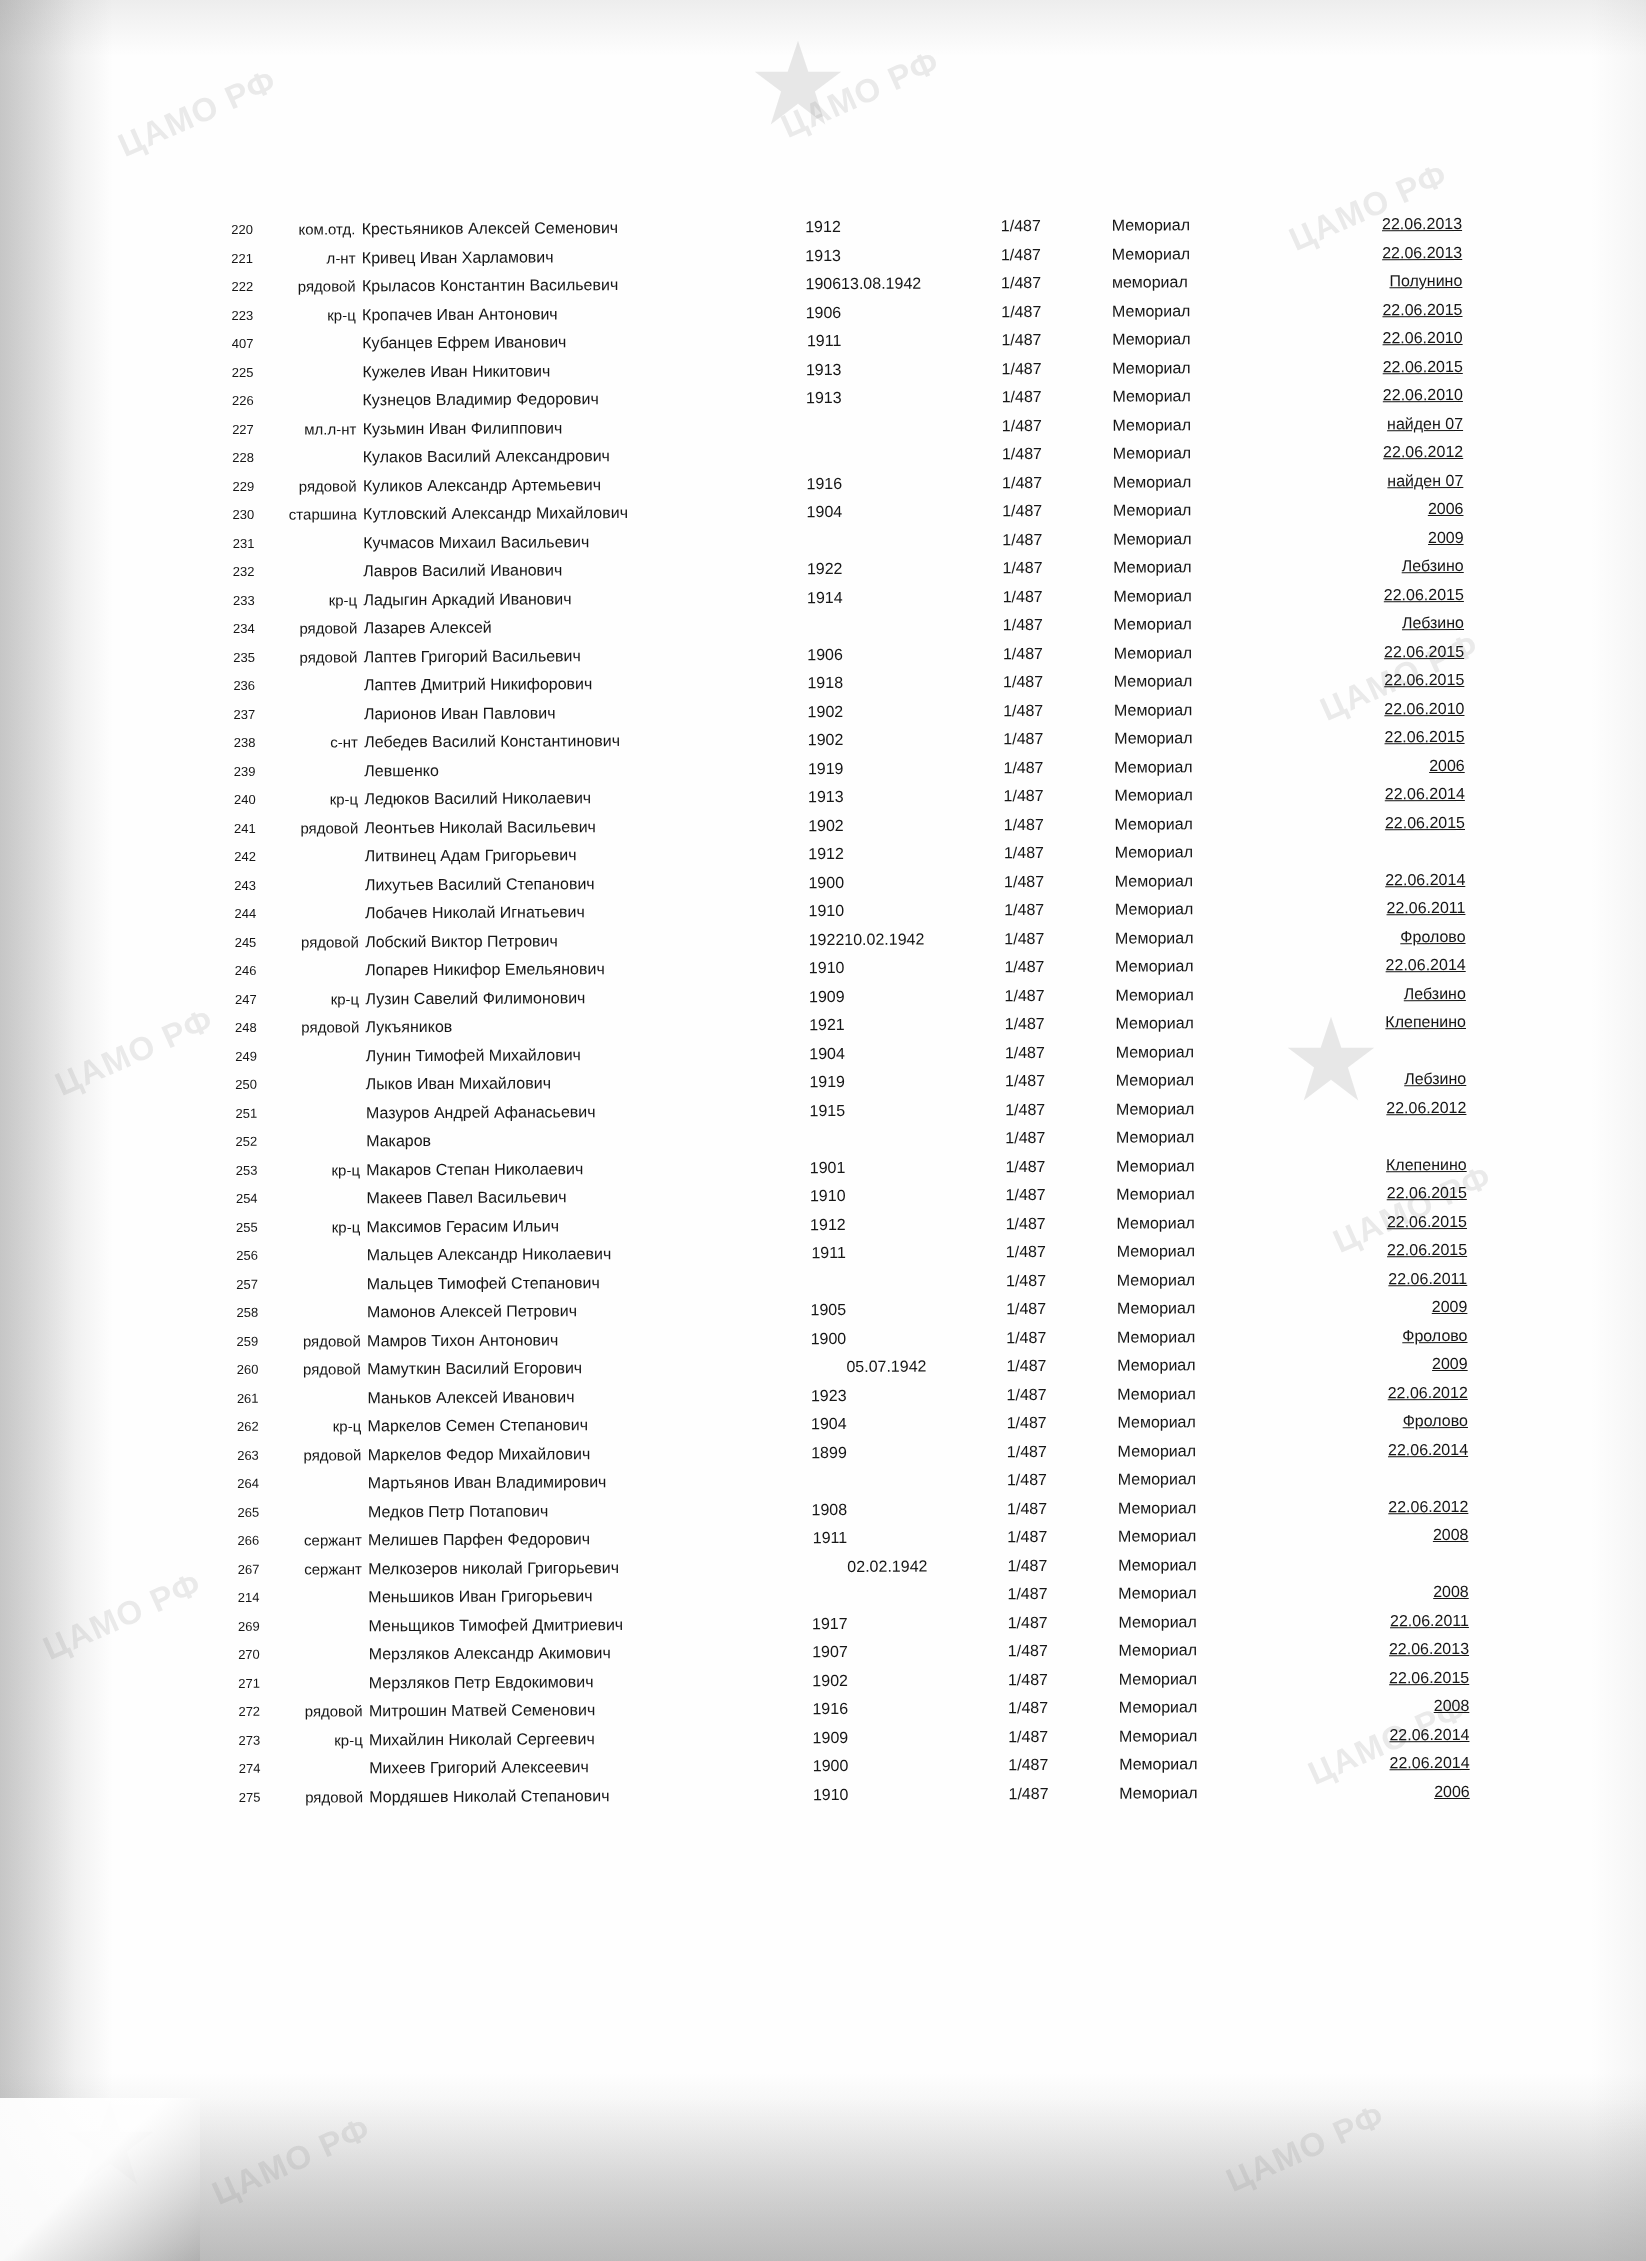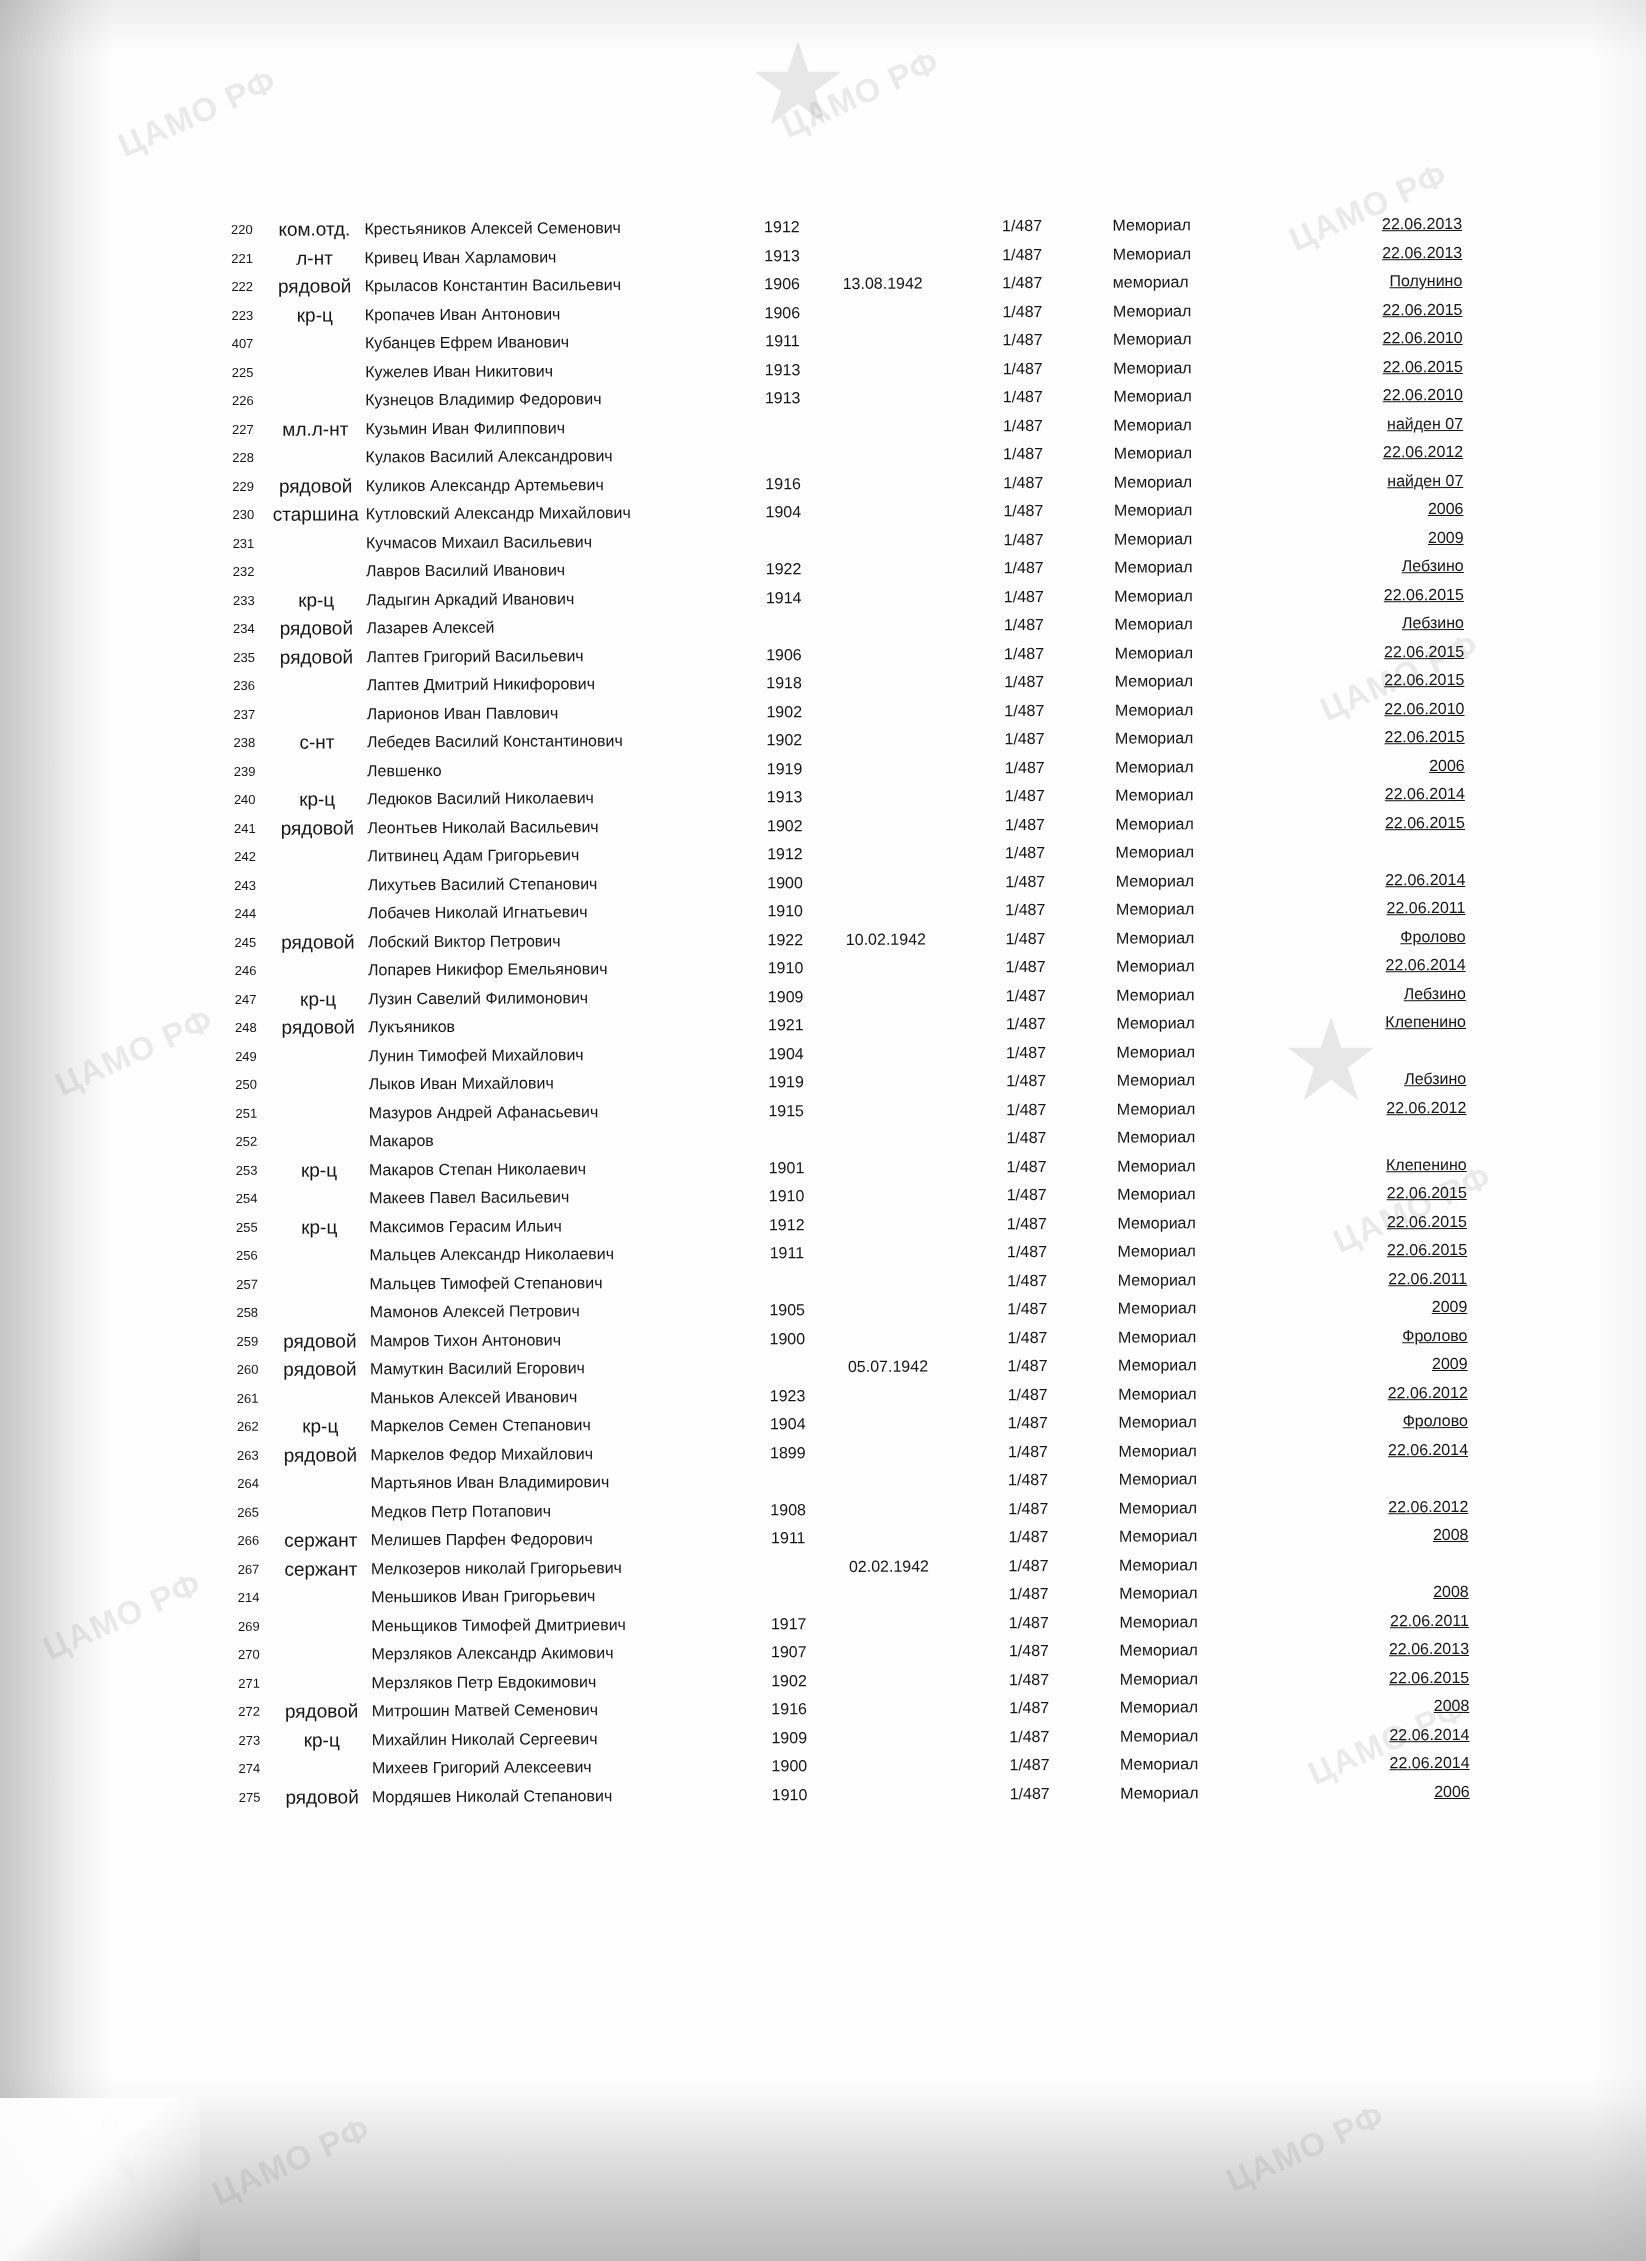--- a/index.html
+++ b/index.html
@@ -96,32 +96,32 @@
     height: 28.5px;
   }
   .c-num {
     width: 39px;
     text-align: center;
     padding-right: 6.3px !important;
     font-size: 13px;
   }
   .c-rank {
     width: 83px;
-    text-align: center;
-    font-size: 19px;
+    text-align: right;
+    font-size: 15px;
     padding-left: 2.5px !important;
   }
   .c-name {
     width: 351px;
     text-align: left;
     padding-left: 6.3px !important;
   }
   .c-year {
     width: 119px;
-    text-align: center;
+    text-align: right;
     margin-top: 33px;
   }
   .c-date {
     width: 157px;
     text-align: left;
   }
   .c-unit {
     width: 94px;
     text-align: left;
   }

